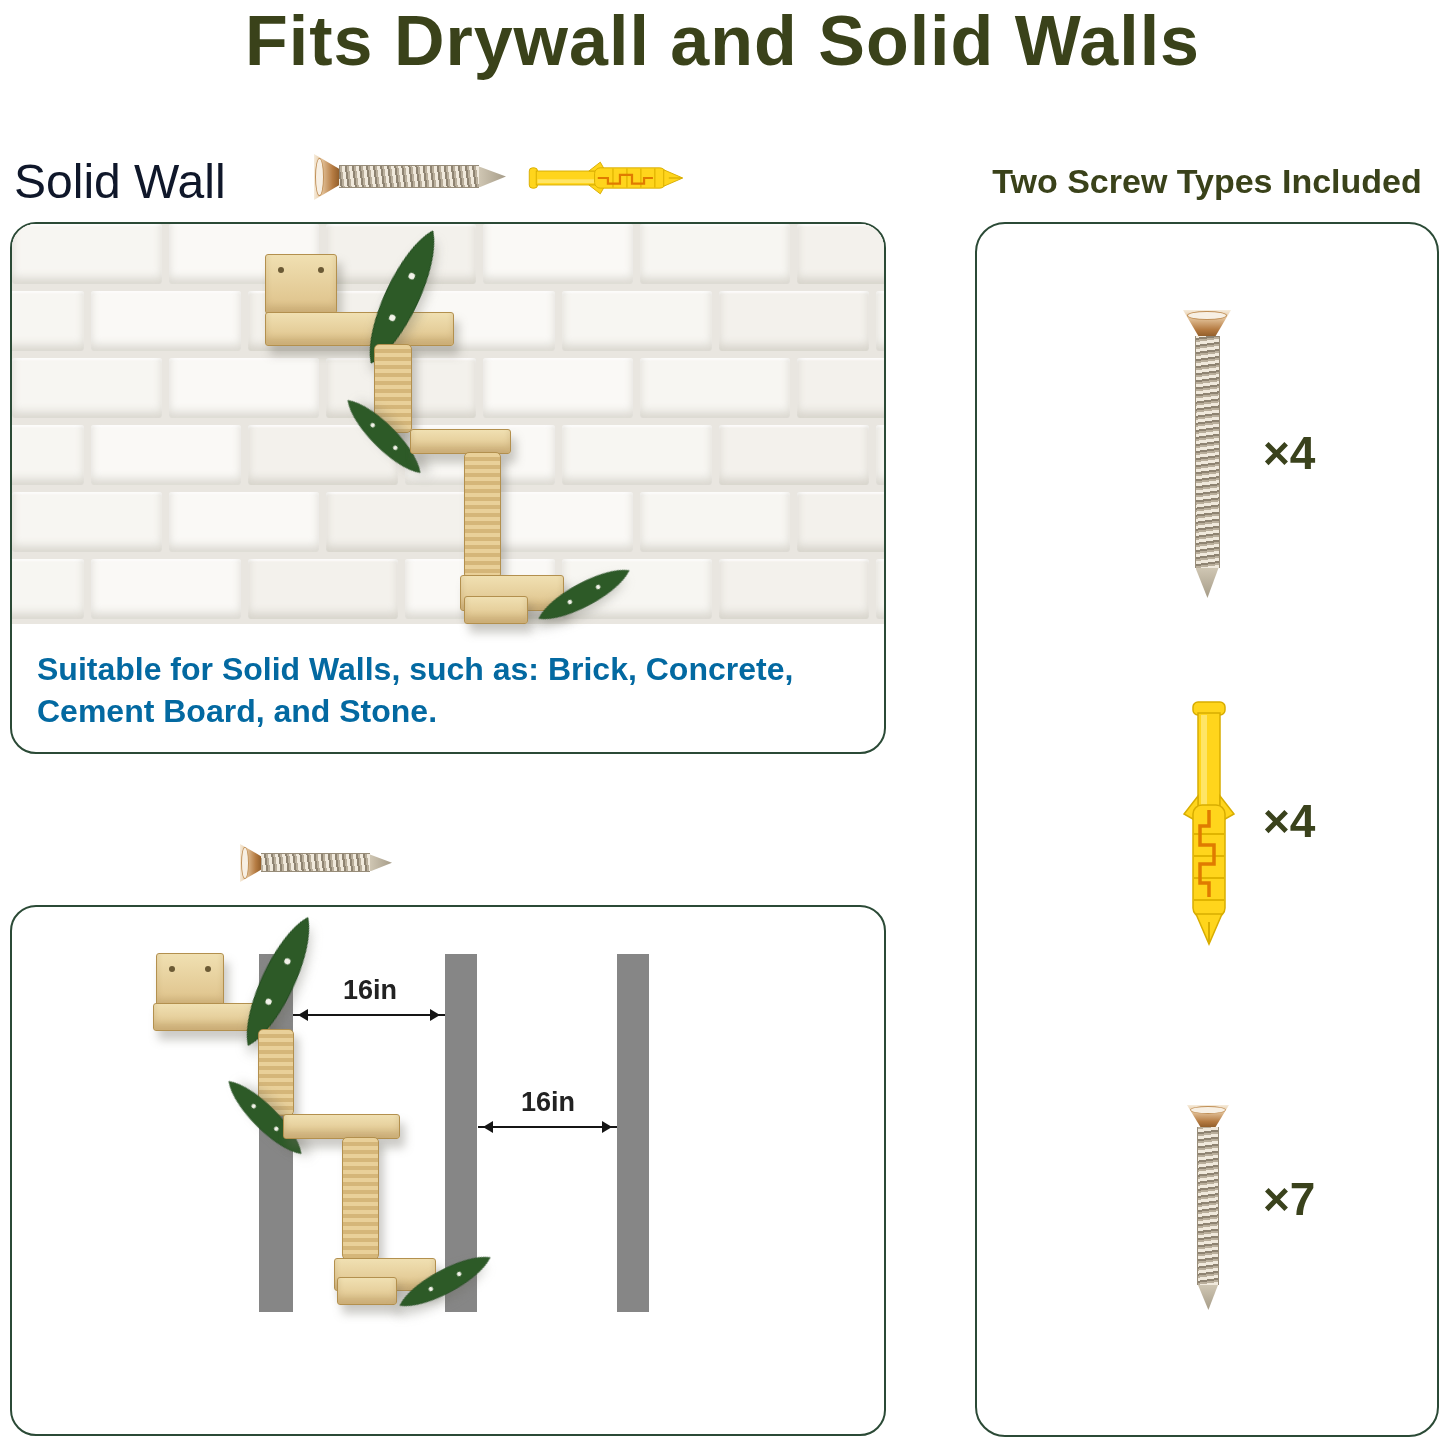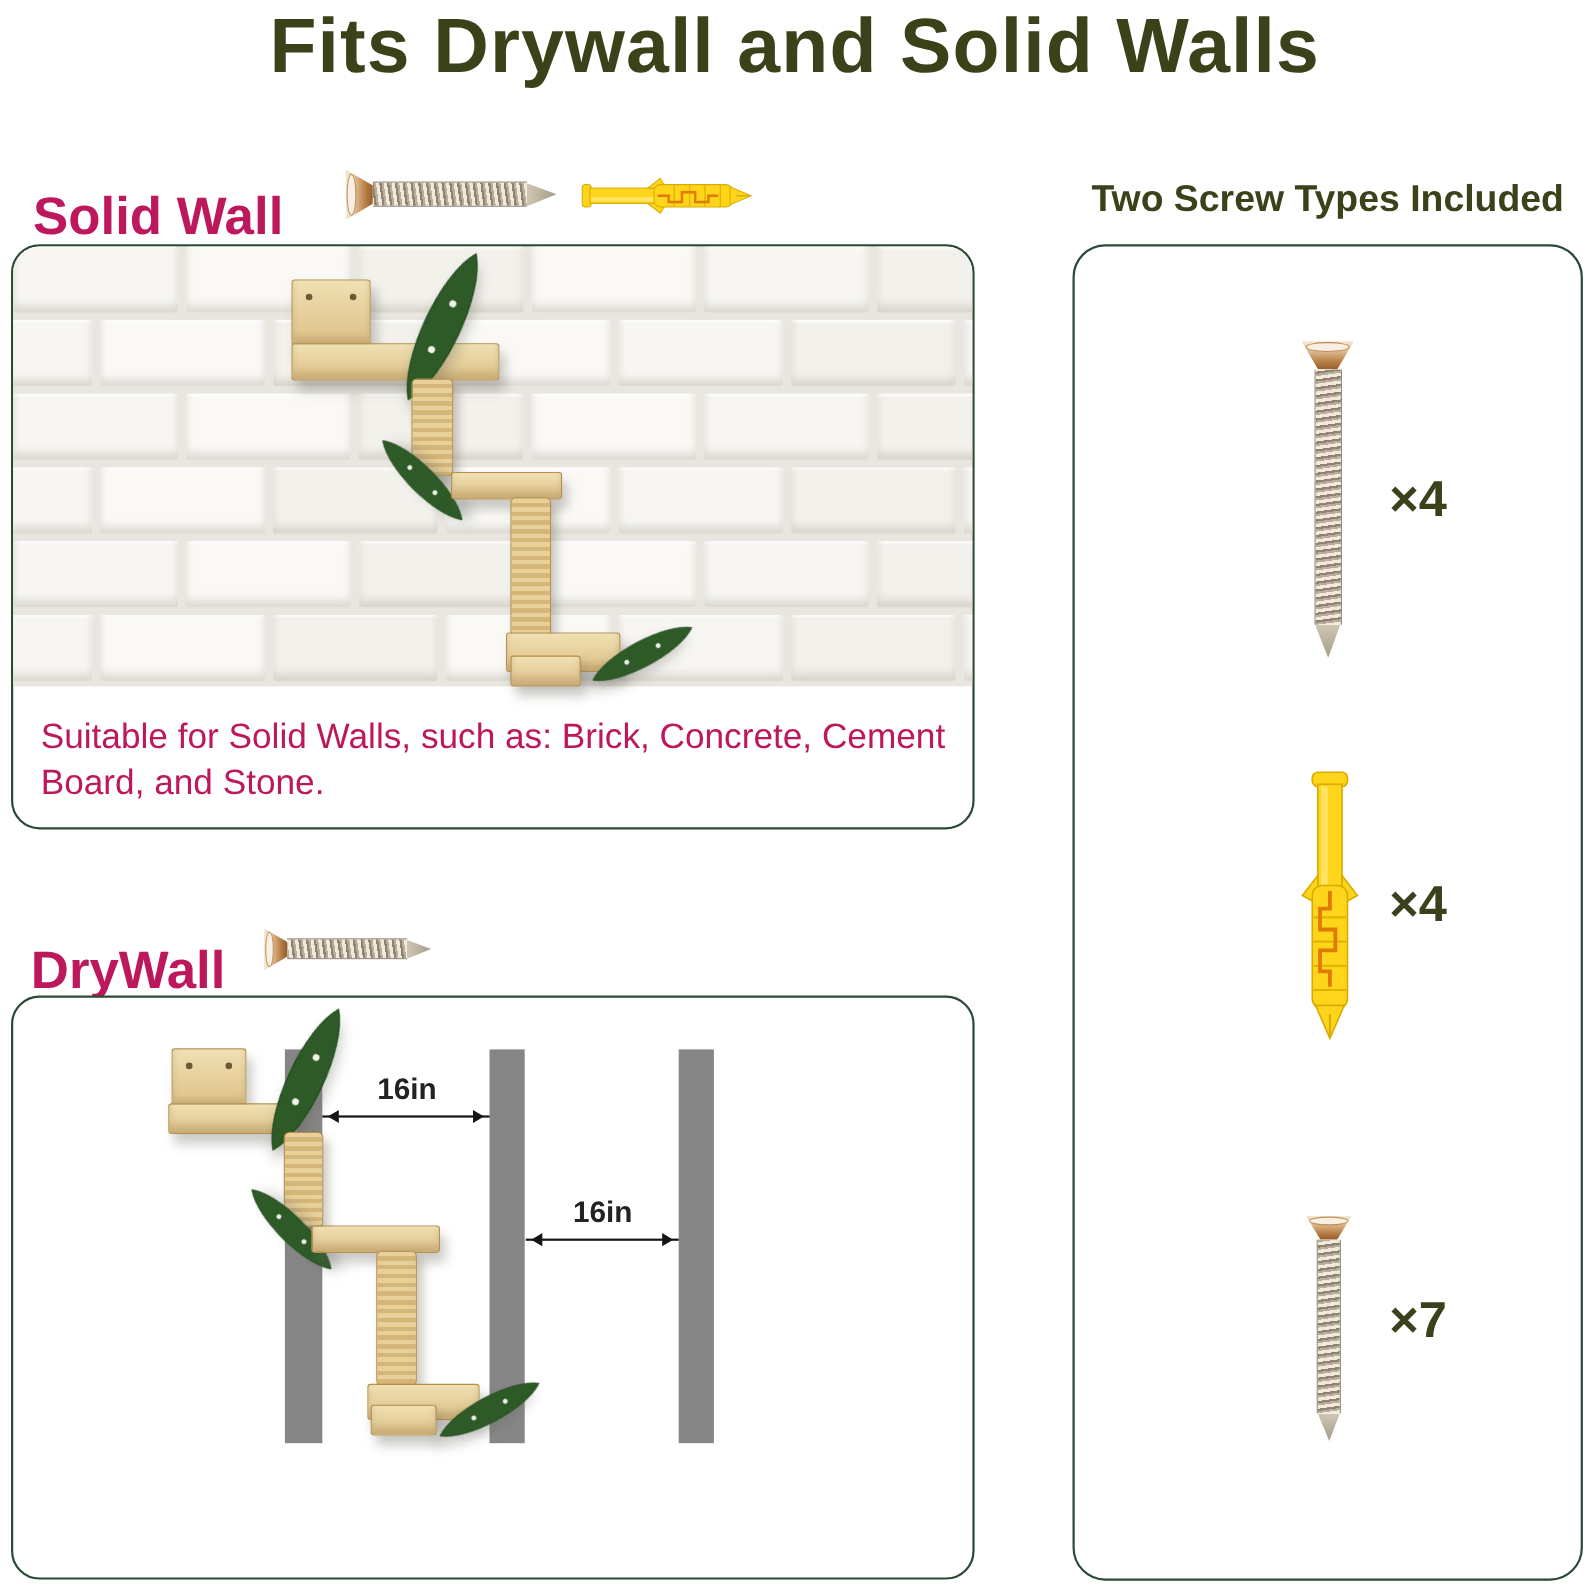--- a/index.html
+++ b/index.html
@@ -2,24 +2,24 @@
 <html><head>
 <meta charset="utf-8">
 <style>
   html,body{margin:0;padding:0;background:#ffffff;}
   body{font-family:"Liberation Sans","DejaVu Sans",sans-serif;}
   .canvas{position:relative;width:1445px;height:1442px;background:#ffffff;overflow:hidden;}
 
   
   .page-title{position:absolute;left:0;top:0;width:1445px;margin:0;text-align:center;
     font-size:70px;font-weight:800;letter-spacing:1px;color:#3a421a;line-height:82px;}
-  .sec-heading{position:absolute;margin:16px;font-size:48px;font-weight:700;color:#be185d;line-height:1;}
+  .sec-heading{position:absolute;margin:0;font-size:48px;font-weight:400;color:#0f172a;line-height:1;}
   .right-heading{position:absolute;left:955px;top:162px;width:504px;margin:0;display:flex;justify-content:center;
     font-size:34px;font-weight:800;color:#3a421a;white-space:nowrap;}
-  .caption{position:absolute;margin:0;font-size:32px;font-weight:400;color:#be185d;line-height:1.32;}
+  .caption{position:absolute;margin:0;font-size:32px;font-weight:700;color:#0369a1;line-height:1.32;}
   .dim-label{position:absolute;font-size:27px;font-weight:600;color:#222;text-align:center;}
   .count{position:absolute;font-size:46px;font-weight:800;color:#3a421c;line-height:56px;}
 
   
   .panel{position:absolute;background:#ffffff;border:2px solid #2b4a36;border-radius:26px;overflow:hidden;}
 
   
   .brickwall{position:absolute;left:0;top:0;width:872px;height:400px;background:#e9e6e0;overflow:hidden;}
   .brick-row{display:flex;gap:7px;margin-bottom:7px;}
   .brick-row.offset{margin-left:-78px;}
@@ -169,21 +169,20 @@
       <svg class="leaf" viewBox="0 0 60 150" style="left:548px;top:318px;width:48px;height:105px;transform:rotate(62deg);">
         <path d="M30 2 C52 32 52 118 30 148 C8 118 8 32 30 2 Z" fill="#2d5a27" stroke="#1f4a1c"></path>
         <circle cx="30" cy="52" r="3.2" fill="#f2f2e9"></circle>
           <circle cx="30" cy="98" r="3.2" fill="#f2f2e9"></circle>
       </svg>
     </div>
 
     <p class="caption" style="left:25px;top:424px;width:840px;">Suitable for Solid Walls, such as: Brick, Concrete, Cement Board, and Stone.</p>
   </div>
 
-  <h2 class="sec-heading" style="left:12px;top:843px;">DryWall</h2>
 
   <div class="hbox" style="left:238px;top:840px;width:156px;height:46px;">
     <div class="screw-v" style="width:42px;height:152px;">
       <div class="screw-head" style="width:38px;height:21px;"></div>
       <div class="screw-shank" style="width:17px;height:109px;"></div>
       <div class="screw-tip" style="width:17px;height:22px;"></div>
     </div>
   </div>
 
   <div class="panel" style="left:10px;top:905px;width:872px;height:527px;">

